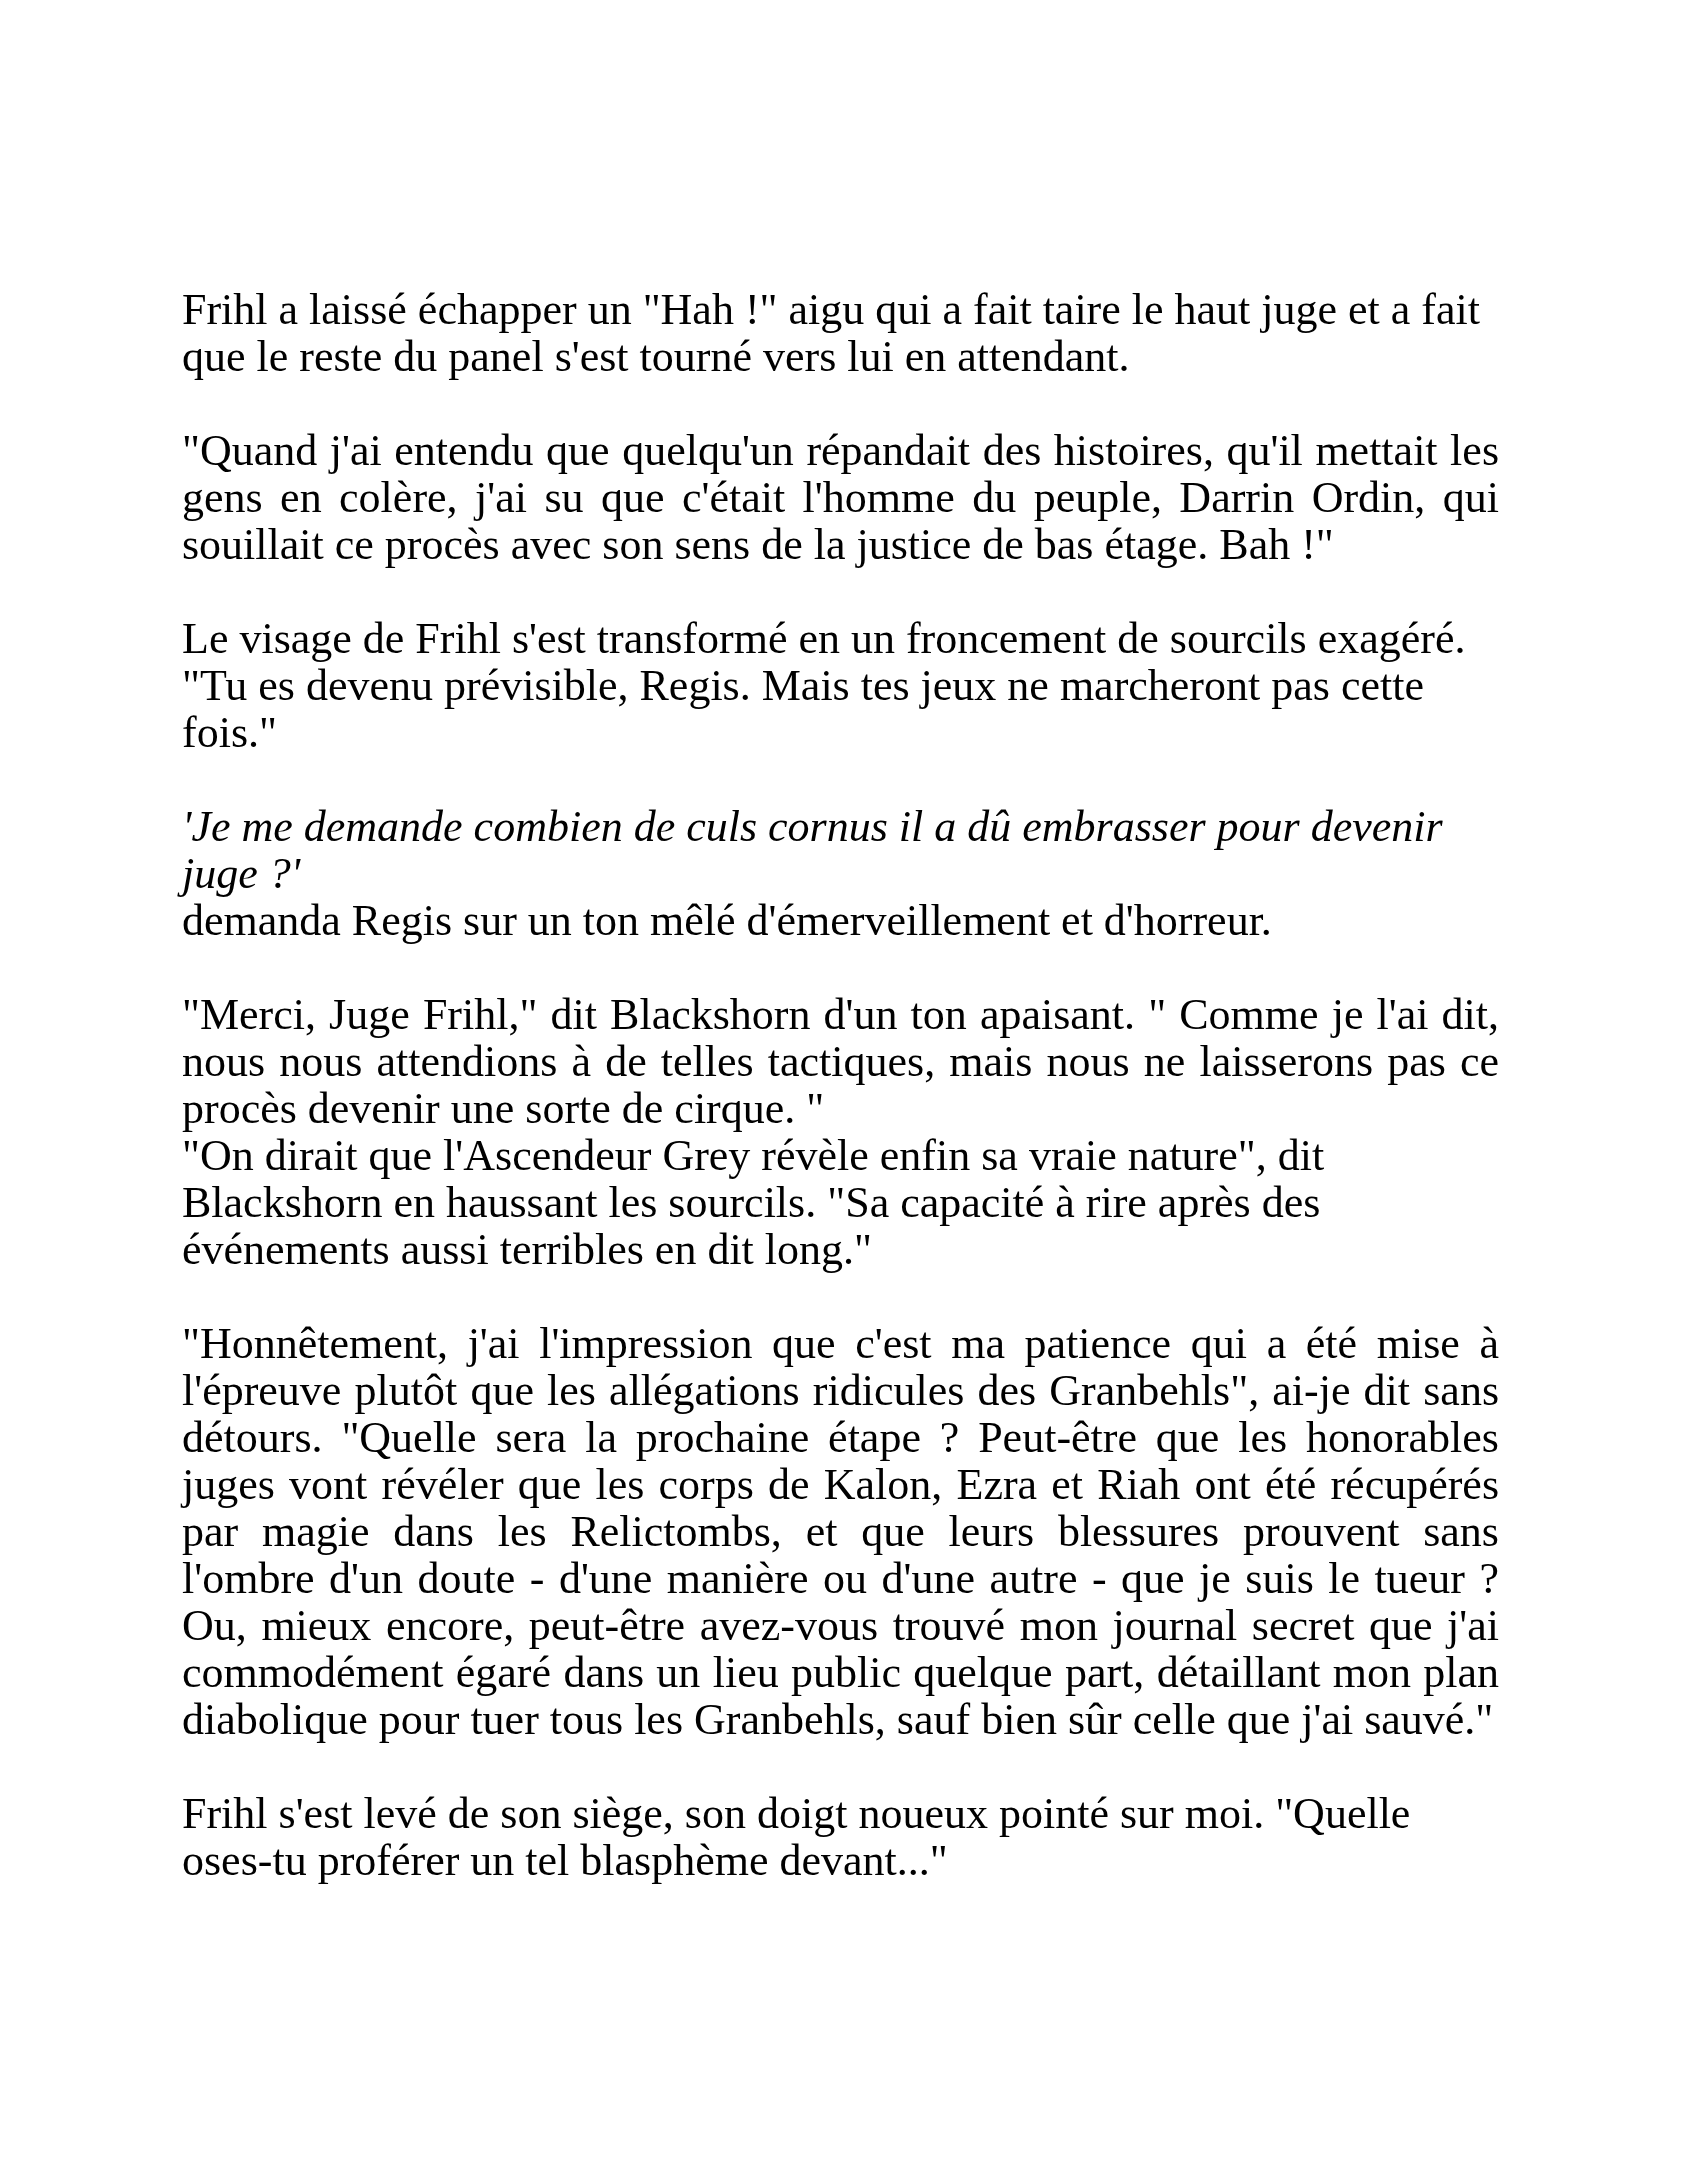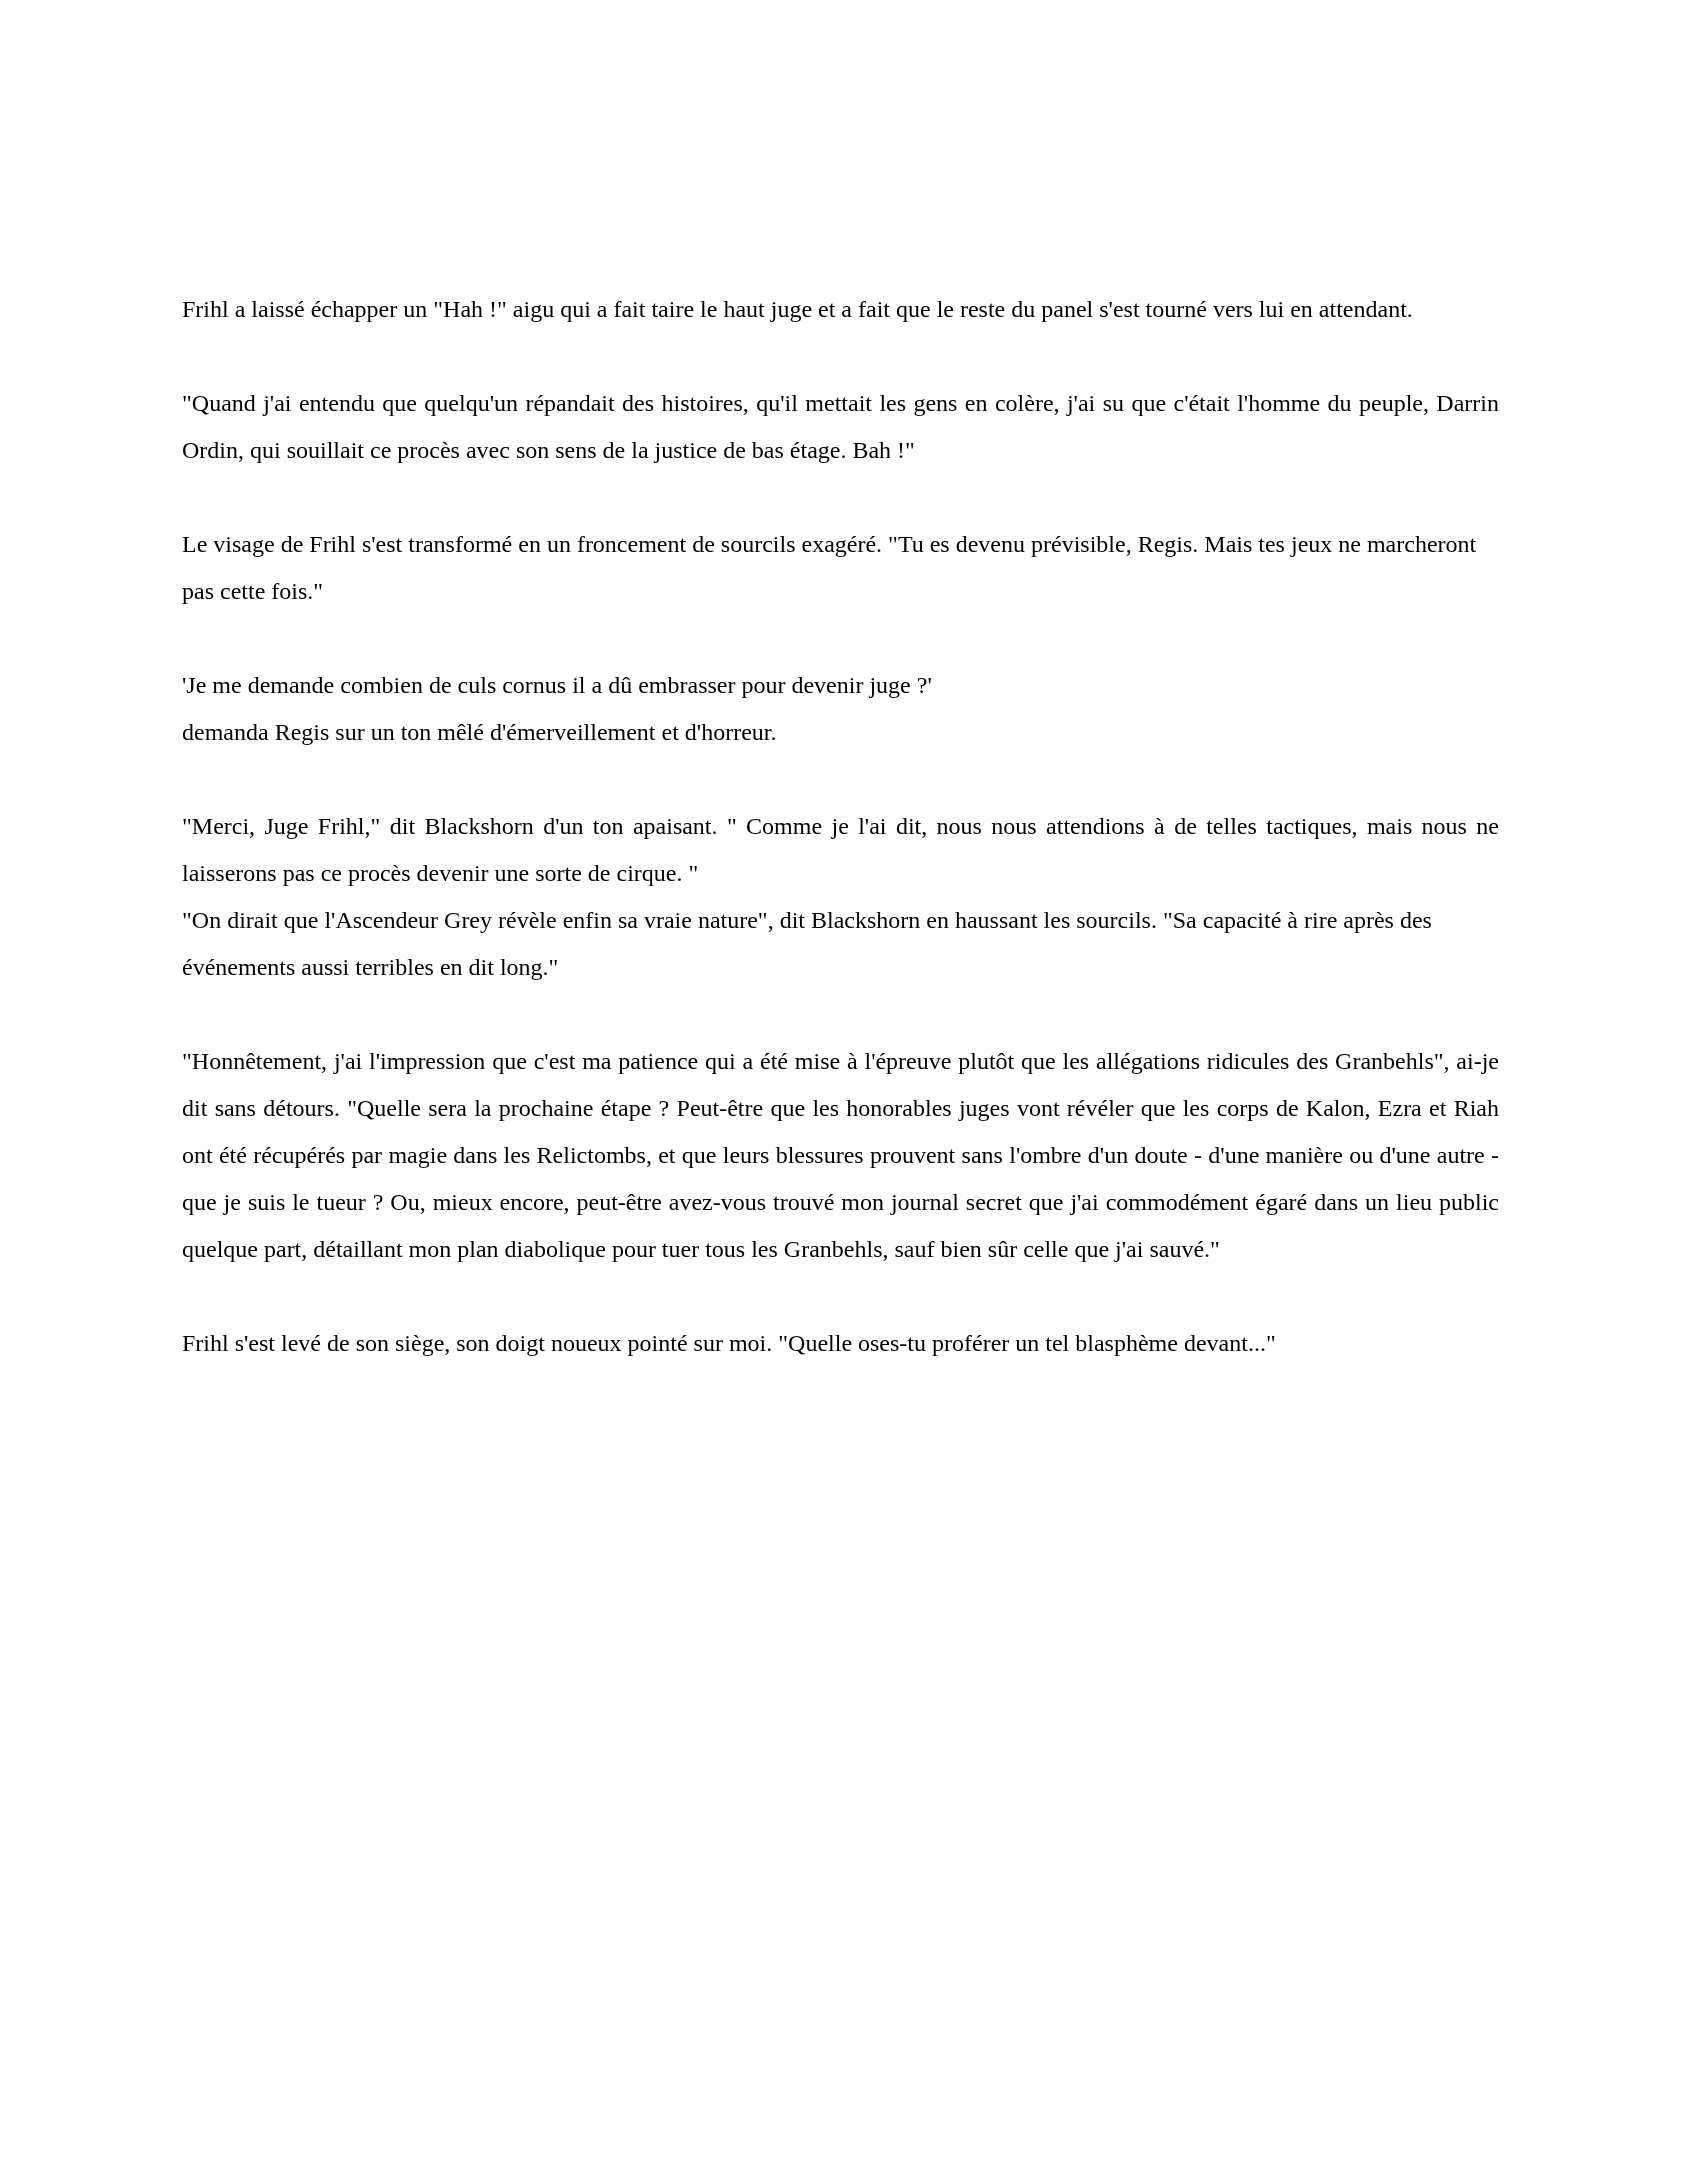--- a/index.html
+++ b/index.html
@@ -12,35 +12,36 @@
       height: 2178px;
       position: relative;
       overflow: hidden;
     }
     .page {
       position: absolute;
       left: 182px;
       top: 286px;
       width: 1317px;
       font-family: "Liberation Serif", "DejaVu Serif", serif;
-      font-size: 24px;
+      font-size: 44px;
       line-height: 47px;
       color: #000000;
     }
     .para {
       margin: 0 0 47px 0;
       text-align: left;
     }
     .para.justify {
       text-align: justify;
     }
     .para.tight {
       margin-bottom: 0;
     }
     .para.italic-lead .ital {
+      font-style: italic;
     }
   </style>
 </head>
 <body>
 
 <div class="page">
   <p class="para">
     <span>Frihl a laissé échapper un "Hah !" aigu qui a fait taire le haut juge et a fait que le reste du panel s'est tourné vers lui en attendant.</span>
   </p>
   <p class="para justify">

